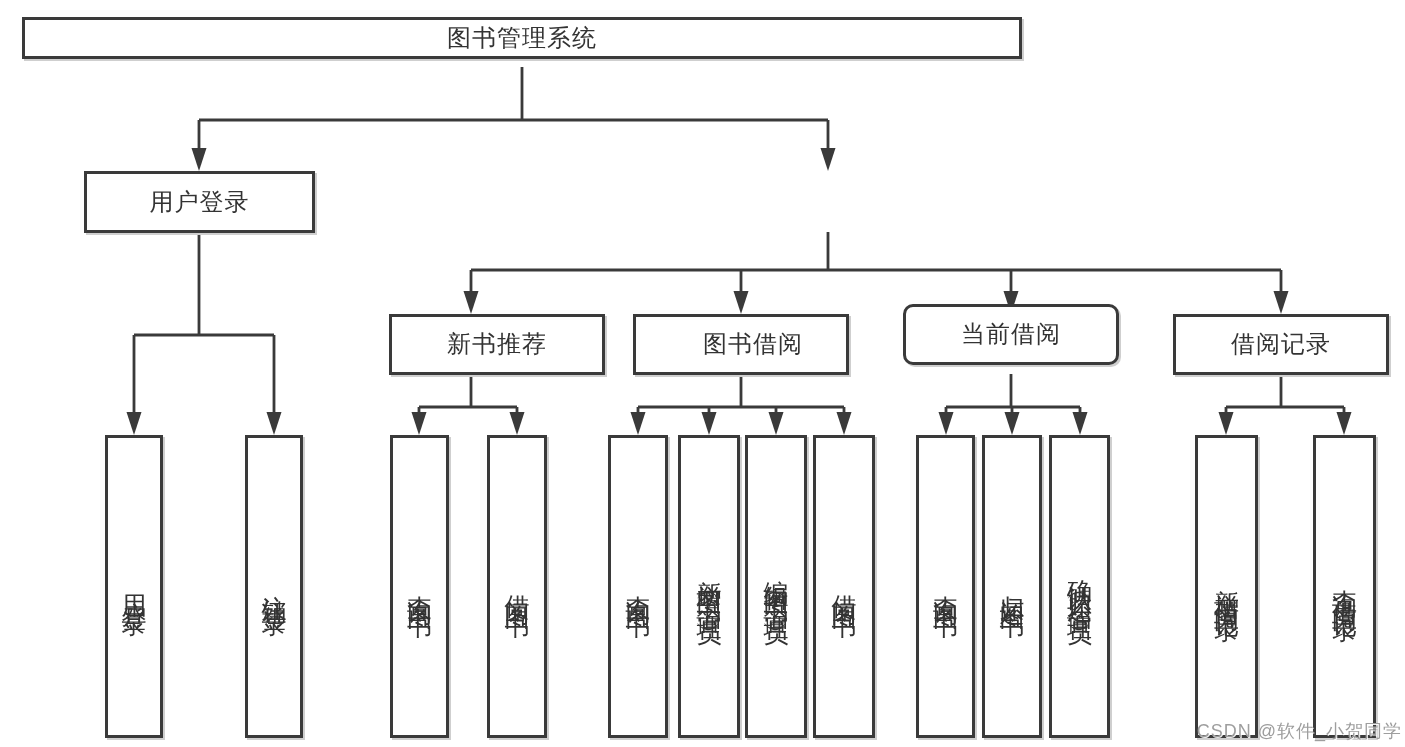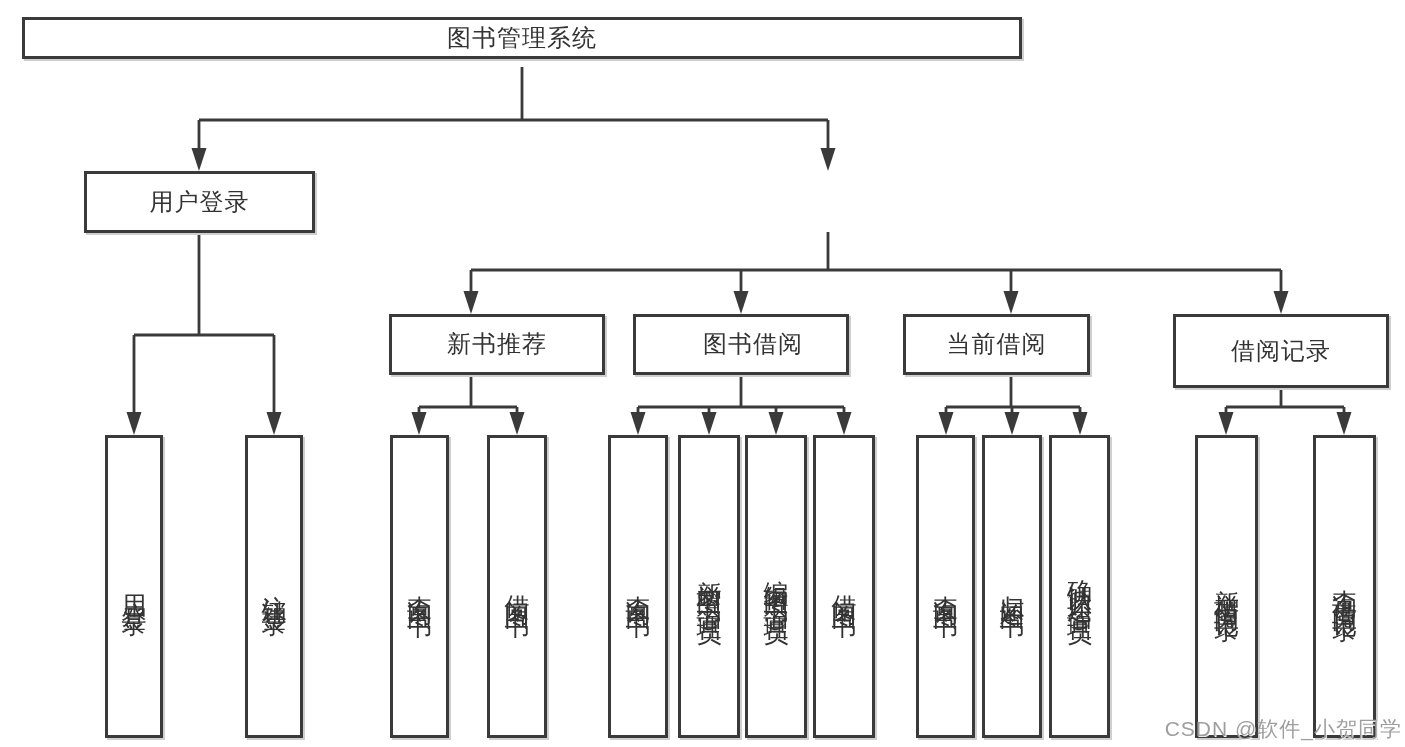--- a/index.html
+++ b/index.html
@@ -43,21 +43,21 @@
     text-orientation: mixed;
     font-size: 25px;
     letter-spacing: 6px;
     line-height: 1;
     padding: 6px 0;
   }
   .watermark {
     position: absolute;
     right: 3px;
     bottom: 4px;
-    font-size: 21px;
+    font-size: 18px;
     color: #9e9e9e;
     letter-spacing: 1px;
     text-shadow: 1px 1px 0 rgba(255,255,255,0.9);
     white-space: nowrap;
   }
 </style>
 </head>
 <body>
 
 <div id="canvas">
@@ -94,22 +94,22 @@
       <polygon points="1336.5,412 1351.5,412 1344,435"></polygon>
     </g>
   </svg>
 
   <div class="node" style="left:22px; top:17px; width:1000px; height:42px;">图书管理系统</div>
 
   <div class="node" style="left:84px; top:171px; width:231px; height:62px;">用户登录</div>
 
   <div class="node" style="left:363px; top:314px; width:216px; height:61px;margin-left:26px;">新书推荐</div>
   <div class="node" style="left:633px; top:314px; width:216px; height:61px;padding-left:24px;">图书借阅</div>
-  <div class="node" style="left:903px; top:314px; width:187px; height:61px;">当前借阅</div>
-  <div class="node" style="left:1173px; top:314px; width:216px; height:74px;">借阅记录</div>
+  <div class="node" style="left:903px; top:304px; width:216px; height:61px;border-radius:10px;">当前借阅</div>
+  <div class="node" style="left:1173px; top:314px; width:216px; height:61px;">借阅记录</div>
 
   <div class="node vnode" style="left:105px; top:435px; width:58px; height:303px;">用户登录</div>
   <div class="node vnode" style="left:245px; top:435px; width:58px; height:303px;">注销登录</div>
 
   <div class="node vnode" style="left:390px; top:435px; width:59px; height:303px;">查询图书</div>
   <div class="node vnode" style="left:487px; top:435px; width:60px; height:303px;">借阅图书</div>
 
   <div class="node vnode" style="left:608px; top:435px; width:60px; height:303px;">查询图书</div>
   <div class="node vnode" style="left:678px; top:435px; width:62px; height:303px;">新增图书（管理员）</div>
   <div class="node vnode" style="left:745px; top:435px; width:62px; height:303px;">编辑图书（管理员）</div>

